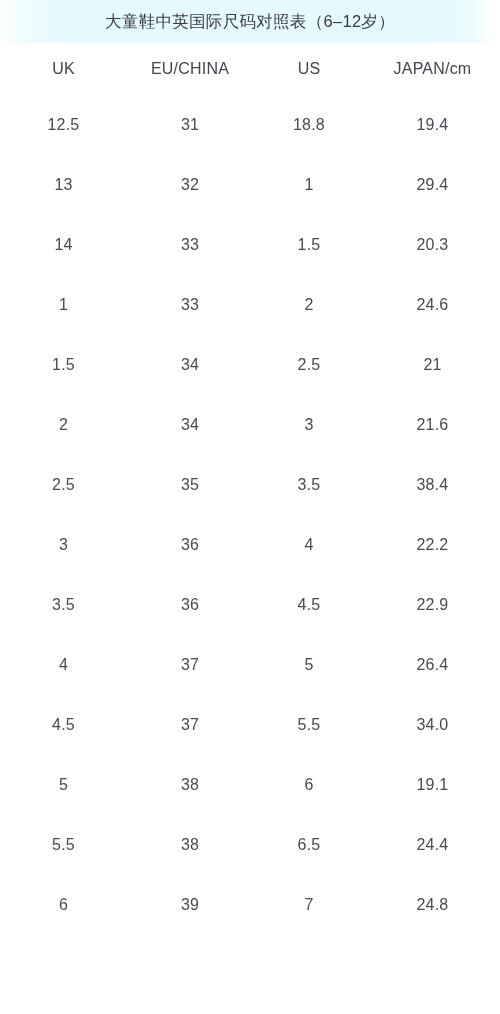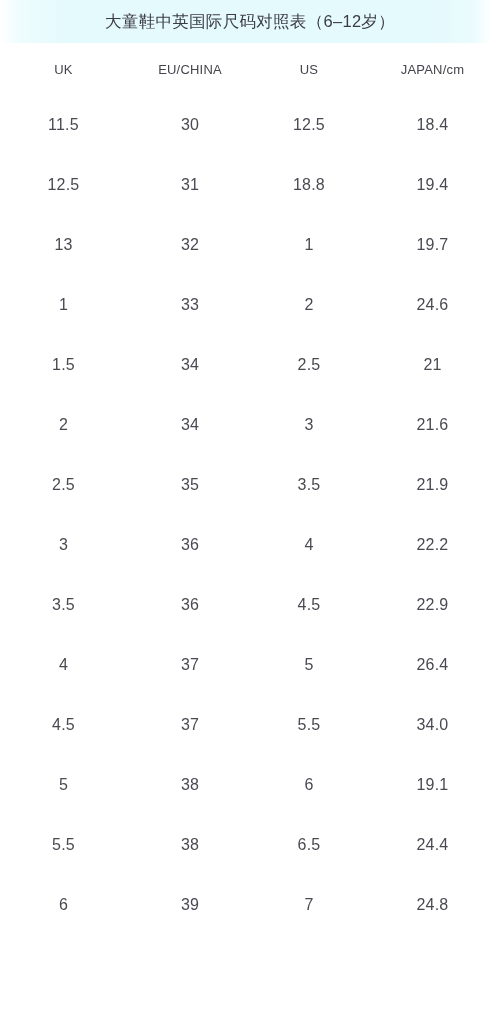--- a/index.html
+++ b/index.html
@@ -69,21 +69,21 @@
     padding: 0;
     margin: 0;
     border: 0;
     text-align: center;
     vertical-align: middle;
     background: #ffffff;
   }
 
   .chart-table thead th {
     height: 52px;
-    font-size: 13px;
+    font-size: 16px;
     font-weight: 400;
     color: #44444c;
     letter-spacing: 0.2px;
   }
 
   .chart-table tbody td {
     height: 60px;
     font-size: 16px;
     font-weight: 400;
     color: #4a4a52;
@@ -109,36 +109,36 @@
     <thead>
       <tr>
           <th>UK</th>
           <th>EU/CHINA</th>
           <th>US</th>
           <th>JAPAN/cm</th>
         </tr>
     </thead>
     <tbody>
         <tr>
-          <td>11.5</td>
-          <td>30</td>
-          <td>12.5</td>
-          <td>18.4</td>
-        </tr>
-        <tr>
           <td>12.5</td>
           <td>31</td>
           <td>18.8</td>
           <td>19.4</td>
         </tr>
         <tr>
           <td>13</td>
           <td>32</td>
           <td>1</td>
-          <td>19.7</td>
+          <td>29.4</td>
+        </tr>
+        <tr>
+          <td>14</td>
+          <td>33</td>
+          <td>1.5</td>
+          <td>20.3</td>
         </tr>
         <tr>
           <td>1</td>
           <td>33</td>
           <td>2</td>
           <td>24.6</td>
         </tr>
         <tr>
           <td>1.5</td>
           <td>34</td>
@@ -148,21 +148,21 @@
         <tr>
           <td>2</td>
           <td>34</td>
           <td>3</td>
           <td>21.6</td>
         </tr>
         <tr>
           <td>2.5</td>
           <td>35</td>
           <td>3.5</td>
-          <td>21.9</td>
+          <td>38.4</td>
         </tr>
         <tr>
           <td>3</td>
           <td>36</td>
           <td>4</td>
           <td>22.2</td>
         </tr>
         <tr>
           <td>3.5</td>
           <td>36</td>

